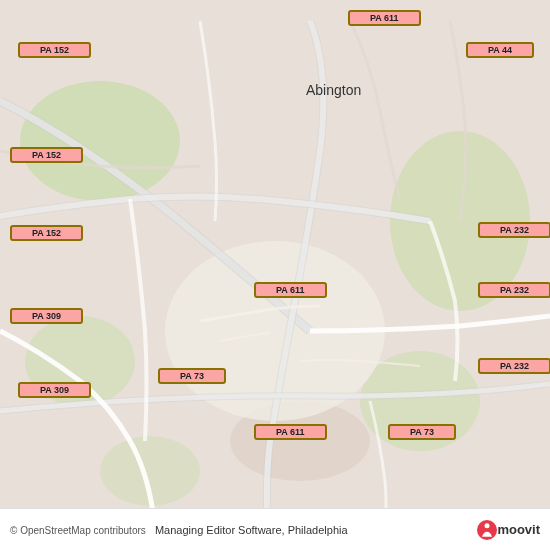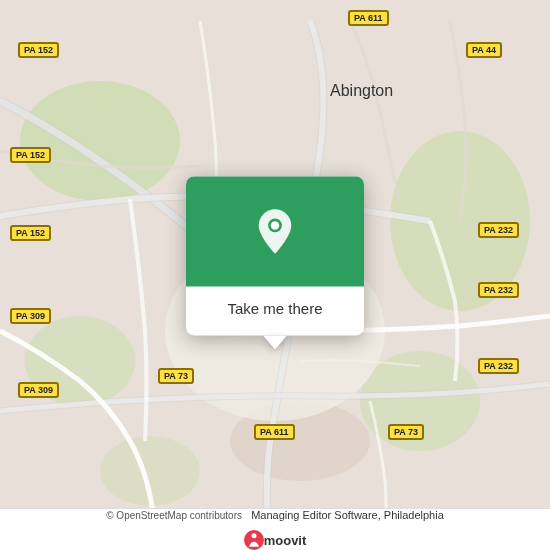--- a/index.html
+++ b/index.html
@@ -34,21 +34,20 @@
       bottom: 0;
       left: 0;
       right: 0;
       height: 42px;
       background: white;
       display: flex;
       align-items: center;
       padding: 0 10px;
       border-top: 1px solid #ddd;
       z-index: 10;
-      flex-direction: column;
     }
 
     #copyright-text {
       font-size: 11px;
       color: #333;
       flex: 1;
     }
 
     #moovit-logo {
       display: flex;
@@ -117,39 +116,38 @@
       transform: translateX(-50%);
       border-left: 12px solid transparent;
       border-right: 12px solid transparent;
       border-top: 14px solid white;
       filter: drop-shadow(0 2px 3px rgba(0,0,0,0.2));
     }
 
     
     .road-badge {
       position: absolute;
-      background: #fde047;
+      background: #fca5a5;
       border: 2px solid #8a7000;
       border-radius: 3px;
       font-size: 9px;
       font-weight: bold;
       color: #222;
-      padding: 1px 4px;
+      padding: 1px 20px;
       white-space: nowrap;
       z-index: 5;
     }
 
     
     .city-label {
       position: absolute;
-      font-size: 16px;
+      font-size: 14px;
       color: #333;
       font-weight: 500;
       z-index: 4;
-      margin-left: 24px;
     }
 
     
     .osm-copyright {
       font-size: 10px;
       color: #555;
     }
   </style>
 </head>
 <body>
@@ -208,33 +206,20 @@
   <div class="road-badge" style="left:478px; top:358px;">PA 232</div>
   <div class="road-badge" style="left:254px; top:282px;">PA 611</div>
   <div class="road-badge" style="left:158px; top:368px;">PA 73</div>
   <div class="road-badge" style="left:388px; top:424px;">PA 73</div>
   <div class="road-badge" style="left:254px; top:424px;">PA 611</div>
   <div class="road-badge" style="left:10px; top:308px;">PA 309</div>
   <div class="road-badge" style="left:18px; top:382px;">PA 309</div>
 
   <div class="city-label" style="left:306px; top:82px;">Abington</div>
 
-  <div id="popup-card">
-    <div id="popup-green-section">
-
-      <svg class="location-pin" viewBox="0 0 48 56" xmlns="http://www.w3.org/2000/svg">
-        <path d="M24 2 C13.5 2 5 10.5 5 21 C5 34 24 54 24 54 C24 54 43 34 43 21 C43 10.5 34.5 2 24 2Z" fill="white" opacity="0.9"></path>
-        <circle cx="24" cy="21" r="8" fill="#2e9e5e"></circle>
-        <circle cx="24" cy="21" r="5" fill="white"></circle>
-      </svg>
-    </div>
-    <div id="popup-button-section">
-      <button id="take-me-there-btn">Take me there</button>
-    </div>
-  </div>
 
   <div id="bottom-bar">
     <div id="copyright-text">
       <span class="osm-copyright">© OpenStreetMap contributors</span>
       &nbsp;
       <span>Managing Editor Software, Philadelphia</span>
     </div>
     <div id="moovit-logo">
 
       <svg class="moovit-icon" viewBox="0 0 24 24" xmlns="http://www.w3.org/2000/svg">

